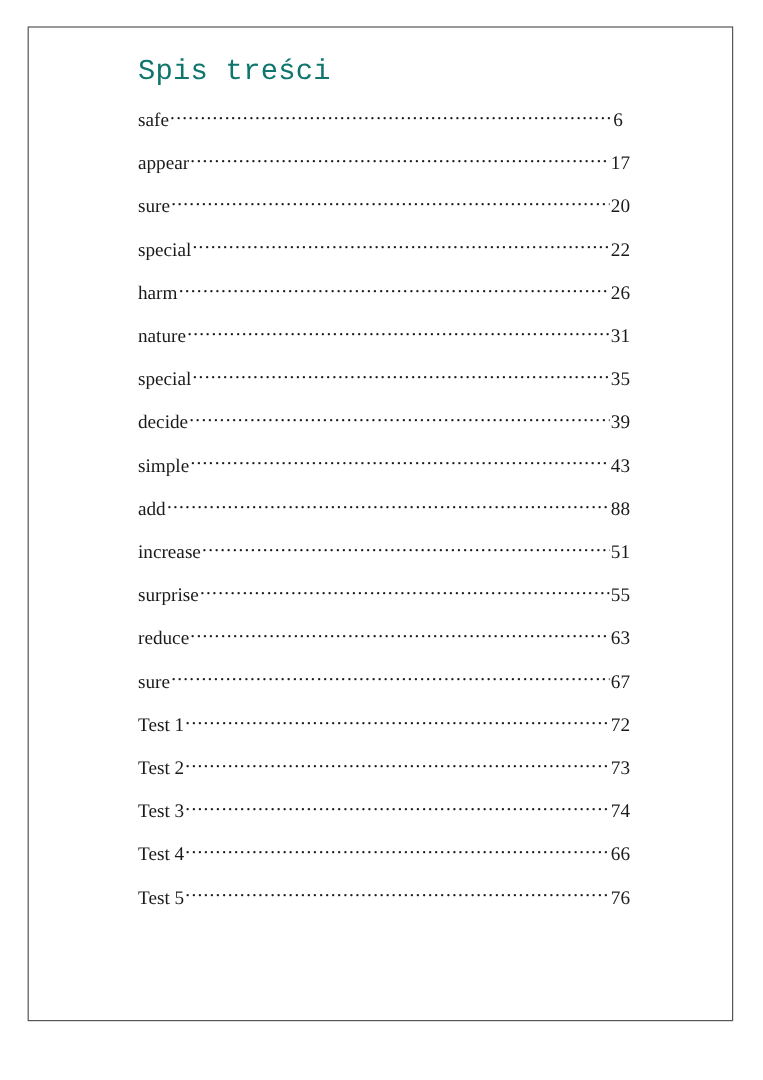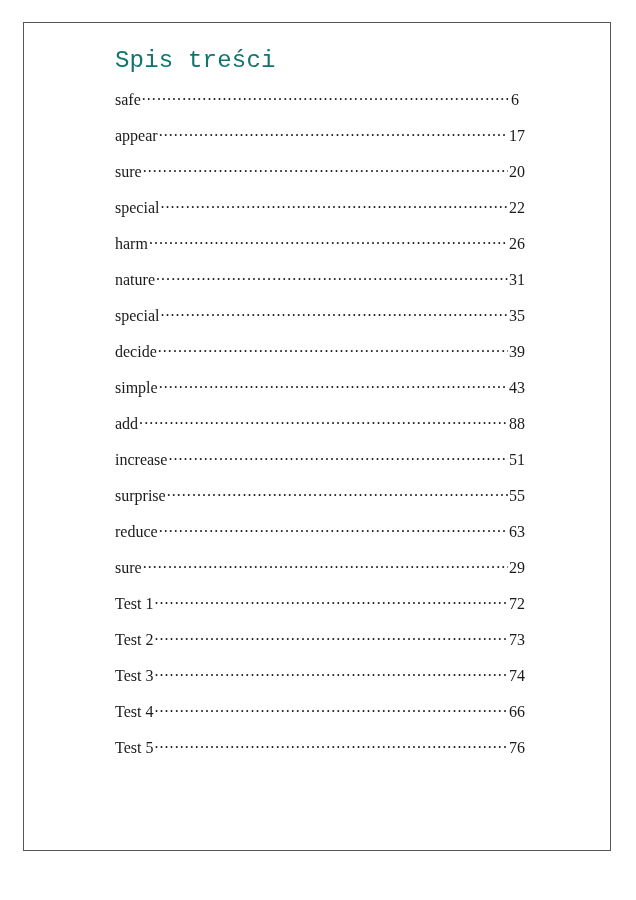--- a/index.html
+++ b/index.html
@@ -152,21 +152,21 @@
         <span class="page">55</span>
       </li>
       <li class="toc-entry">
         <span class="label">reduce</span>
         <span class="leader"></span>
         <span class="page">63</span>
       </li>
       <li class="toc-entry">
         <span class="label">sure</span>
         <span class="leader"></span>
-        <span class="page">29</span>
+        <span class="page">67</span>
       </li>
       <li class="toc-entry">
         <span class="label">Test 1</span>
         <span class="leader"></span>
         <span class="page">72</span>
       </li>
       <li class="toc-entry">
         <span class="label">Test 2</span>
         <span class="leader"></span>
         <span class="page">73</span>

